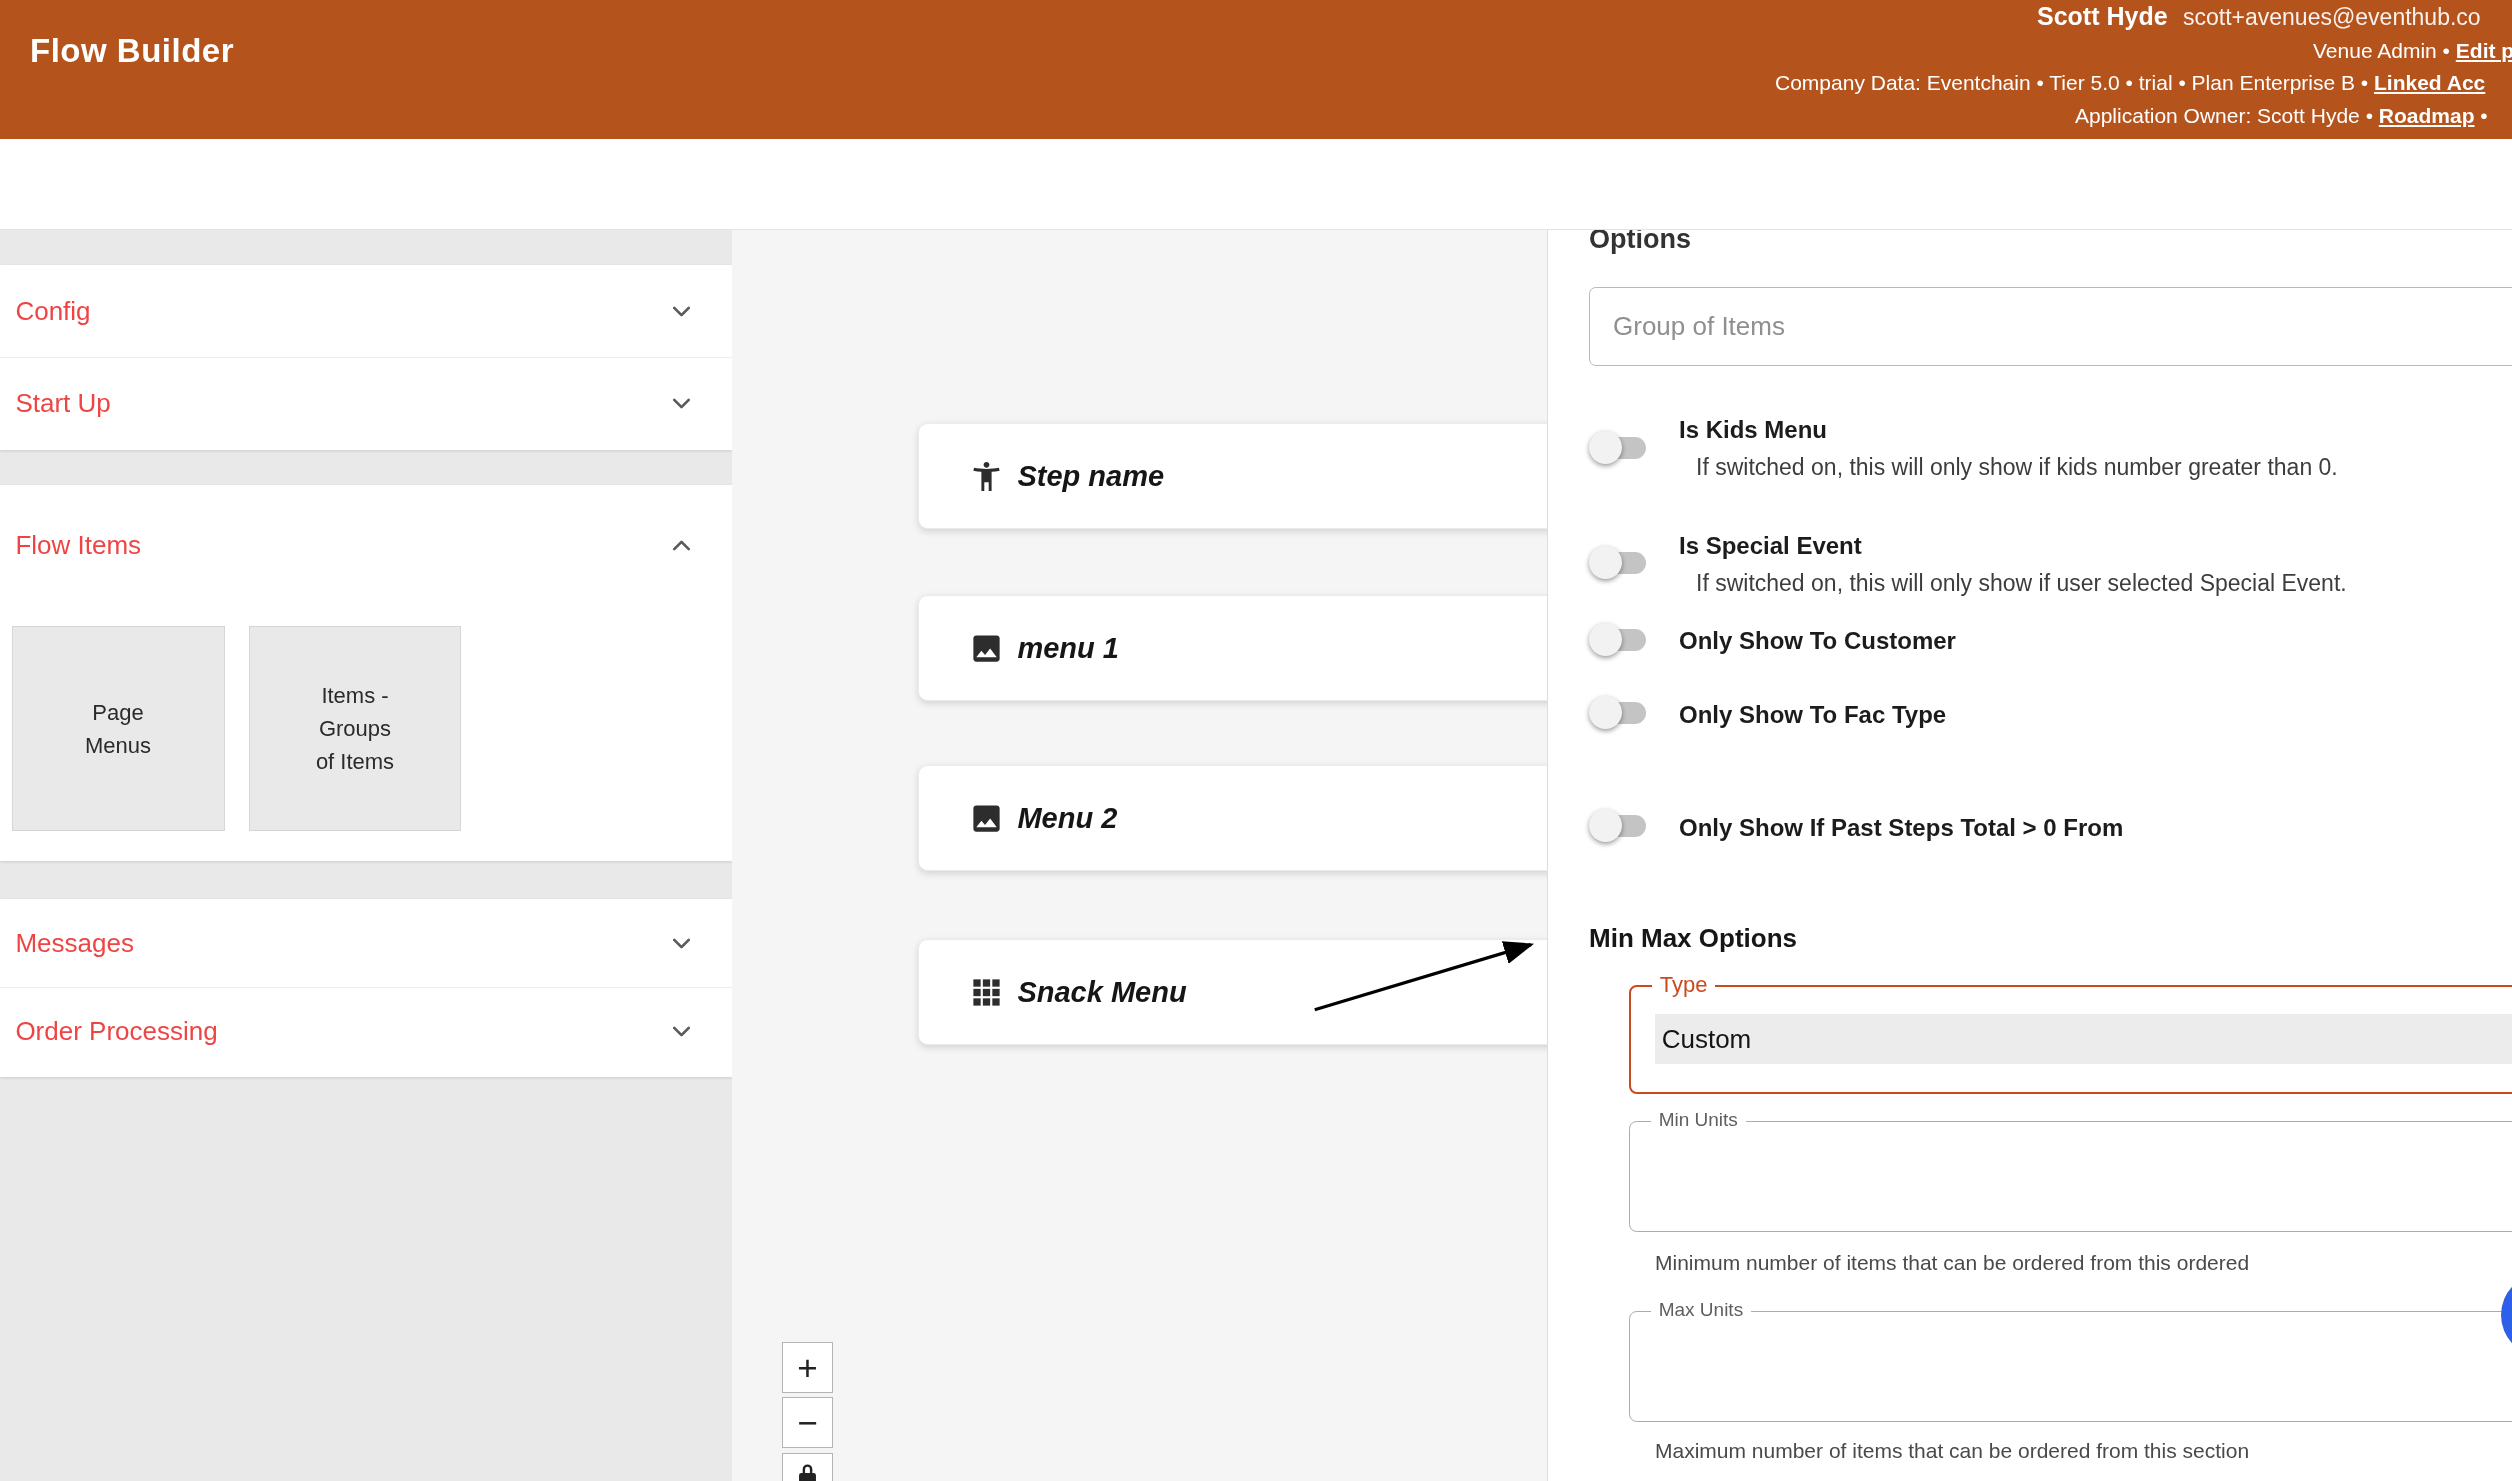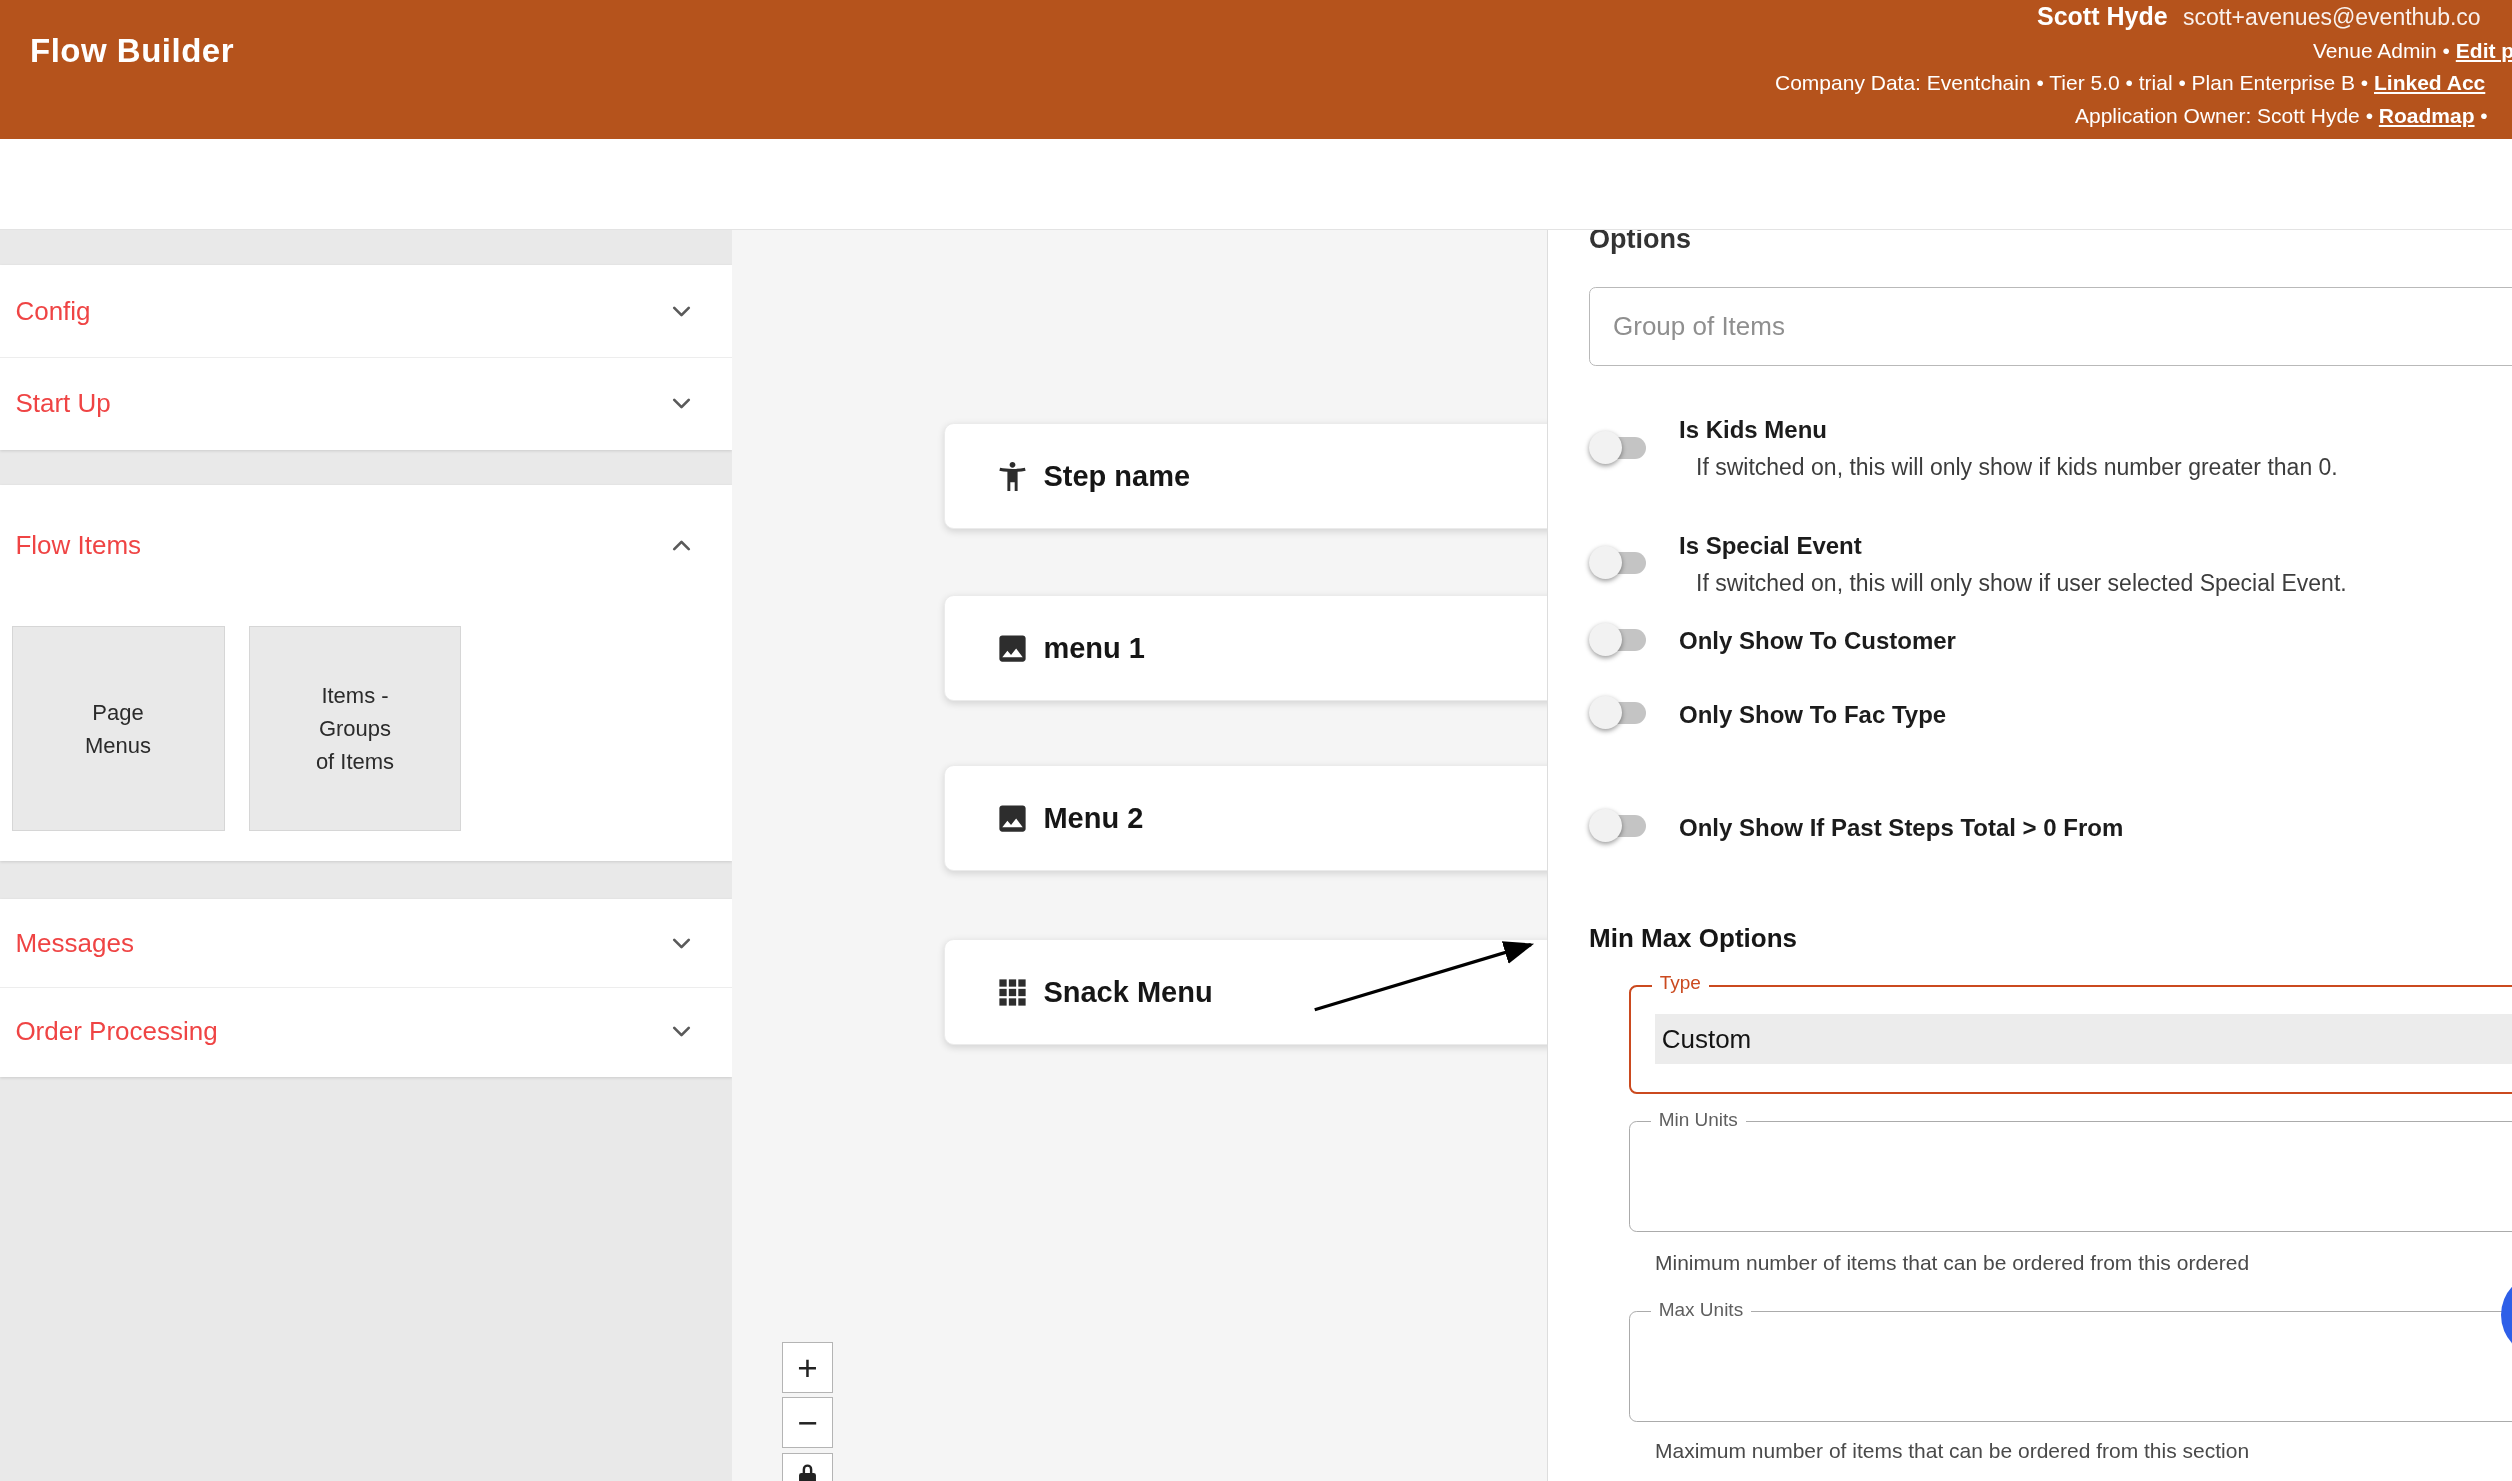--- a/index.html
+++ b/index.html
@@ -42,21 +42,21 @@
   .chev { width: 29px; height: 29px; color: #5a5a5a; flex: 0 0 auto; }
   .row-96 { height: 92px; }
   .row-92 { height: 88px; }
   .flow-head { height: 121px; }
   .flow-card { position: absolute; top: 141px; height: 205px; background: #e9e9e9; border: 1px solid #d6d6d6; display: flex; align-items: center; justify-content: center; text-align: center; font-size: 22px; line-height: 1.5; color: #2b2b2b; white-space: pre-line; cursor: grab; }
   .flow-card.c1 { left: 11.5px; width: 213px; }
   .flow-card.c2 { left: 249px; width: 212px; }
 
   
   .canvas { position: absolute; left: 732px; top: 230px; width: 815px; height: 1251px; background: #f5f5f5; overflow: hidden; }
-  .step-card { position: absolute; left: 212px; width: 672px; height: 106px; background: #fff; border: 1px solid #ebebeb; border-radius: 9.6px; box-shadow: 0 2.9px 7.7px rgba(0,0,0,.13); display: flex; align-items: center; padding-left: 50px; cursor: pointer; }
+  .step-card { position: absolute; left: 186px; width: 672px; height: 106px; background: #fff; border: 1px solid #ebebeb; border-radius: 9.6px; box-shadow: 0 2.9px 7.7px rgba(0,0,0,.13); display: flex; align-items: center; padding-left: 50px; cursor: pointer; font-style: italic; }
   .step-icon { width: 35px; height: 35px; color: #2d2d2d; flex: 0 0 auto; margin-right: 13.4px; }
   .step-icon svg { width: 100%; height: 100%; }
   .step-label { font-size: 29px; font-weight: bold; color: #161616; white-space: nowrap; }
   .zoom-btn { position: absolute; left: 50px; width: 51px; height: 51px; background: #fff; border: 1px solid #b4b4b4; font-size: 35px; line-height: 1; color: #222; display: flex; align-items: center; justify-content: center; cursor: pointer; font-family: "Liberation Sans", sans-serif; }
   .zoom-in { top: 1112px; }
   .zoom-out { top: 1167px; }
   .zoom-lock { top: 1223px; }
   .zoom-lock svg { width: 29px; height: 29px; color: #222; }
 
   
@@ -72,21 +72,21 @@
   .tgl-desc { position: absolute; left: 148px; font-size: 23px; color: #3d3d3d; white-space: nowrap; }
   .t1 { top: 200px; } .t1l { top: 184px; } .t1d { top: 224px; }
   .t2 { top: 315px; } .t2l { top: 300px; } .t2d { top: 340px; }
   .t3 { top: 392px; } .t3l { top: 395px; }
   .t4 { top: 465px; } .t4l { top: 469px; }
   .t5 { top: 578px; } .t5l { top: 582px; }
 
   .minmax-heading { position: absolute; left: 41px; top: 693px; font-size: 26px; font-weight: bold; color: #161616; }
 
   .type-field { position: absolute; left: 81px; top: 755px; width: 960px; height: 109px; border: 2.9px solid #cb4a1f; border-radius: 7.7px; cursor: pointer; }
-  .type-label { position: absolute; left: 21px; top: -15.4px; background: #fff; padding: 0 7.7px; font-size: 19px; color: #cb4a1f; }
+  .type-label { position: absolute; left: 21px; top: -15.4px; background: #fff; padding: 0 7.7px; font-size: 22px; color: #cb4a1f; }
   .type-strip { position: absolute; left: 24px; top: 27px; right: -2.9px; height: 50px; background: #ececec; display: flex; align-items: center; padding-left: 6.7px; font-size: 26px; color: #141414; }
 
   .unit-field { position: absolute; left: 81px; width: 960px; height: 111px; border: 1.9px solid #ababab; border-radius: 7.7px; background: #fff; }
   .unit-min { top: 891px; }
   .unit-max { top: 1081px; }
   .unit-label { position: absolute; left: 21px; top: -13.4px; background: #fff; padding: 0 7.7px; font-size: 19px; color: #5f5f5f; }
   .unit-input { position: absolute; left: 0; top: 0; width: 100%; height: 100%; border: none; outline: none; background: transparent; padding: 0 23px; font-size: 26px; font-family: "Liberation Sans", sans-serif; color: #222; }
   .helper { position: absolute; left: 107px; font-size: 21px; color: #4a4a4a; white-space: nowrap; }
   .helper-min { top: 1021px; }
   .helper-max { top: 1209px; }

